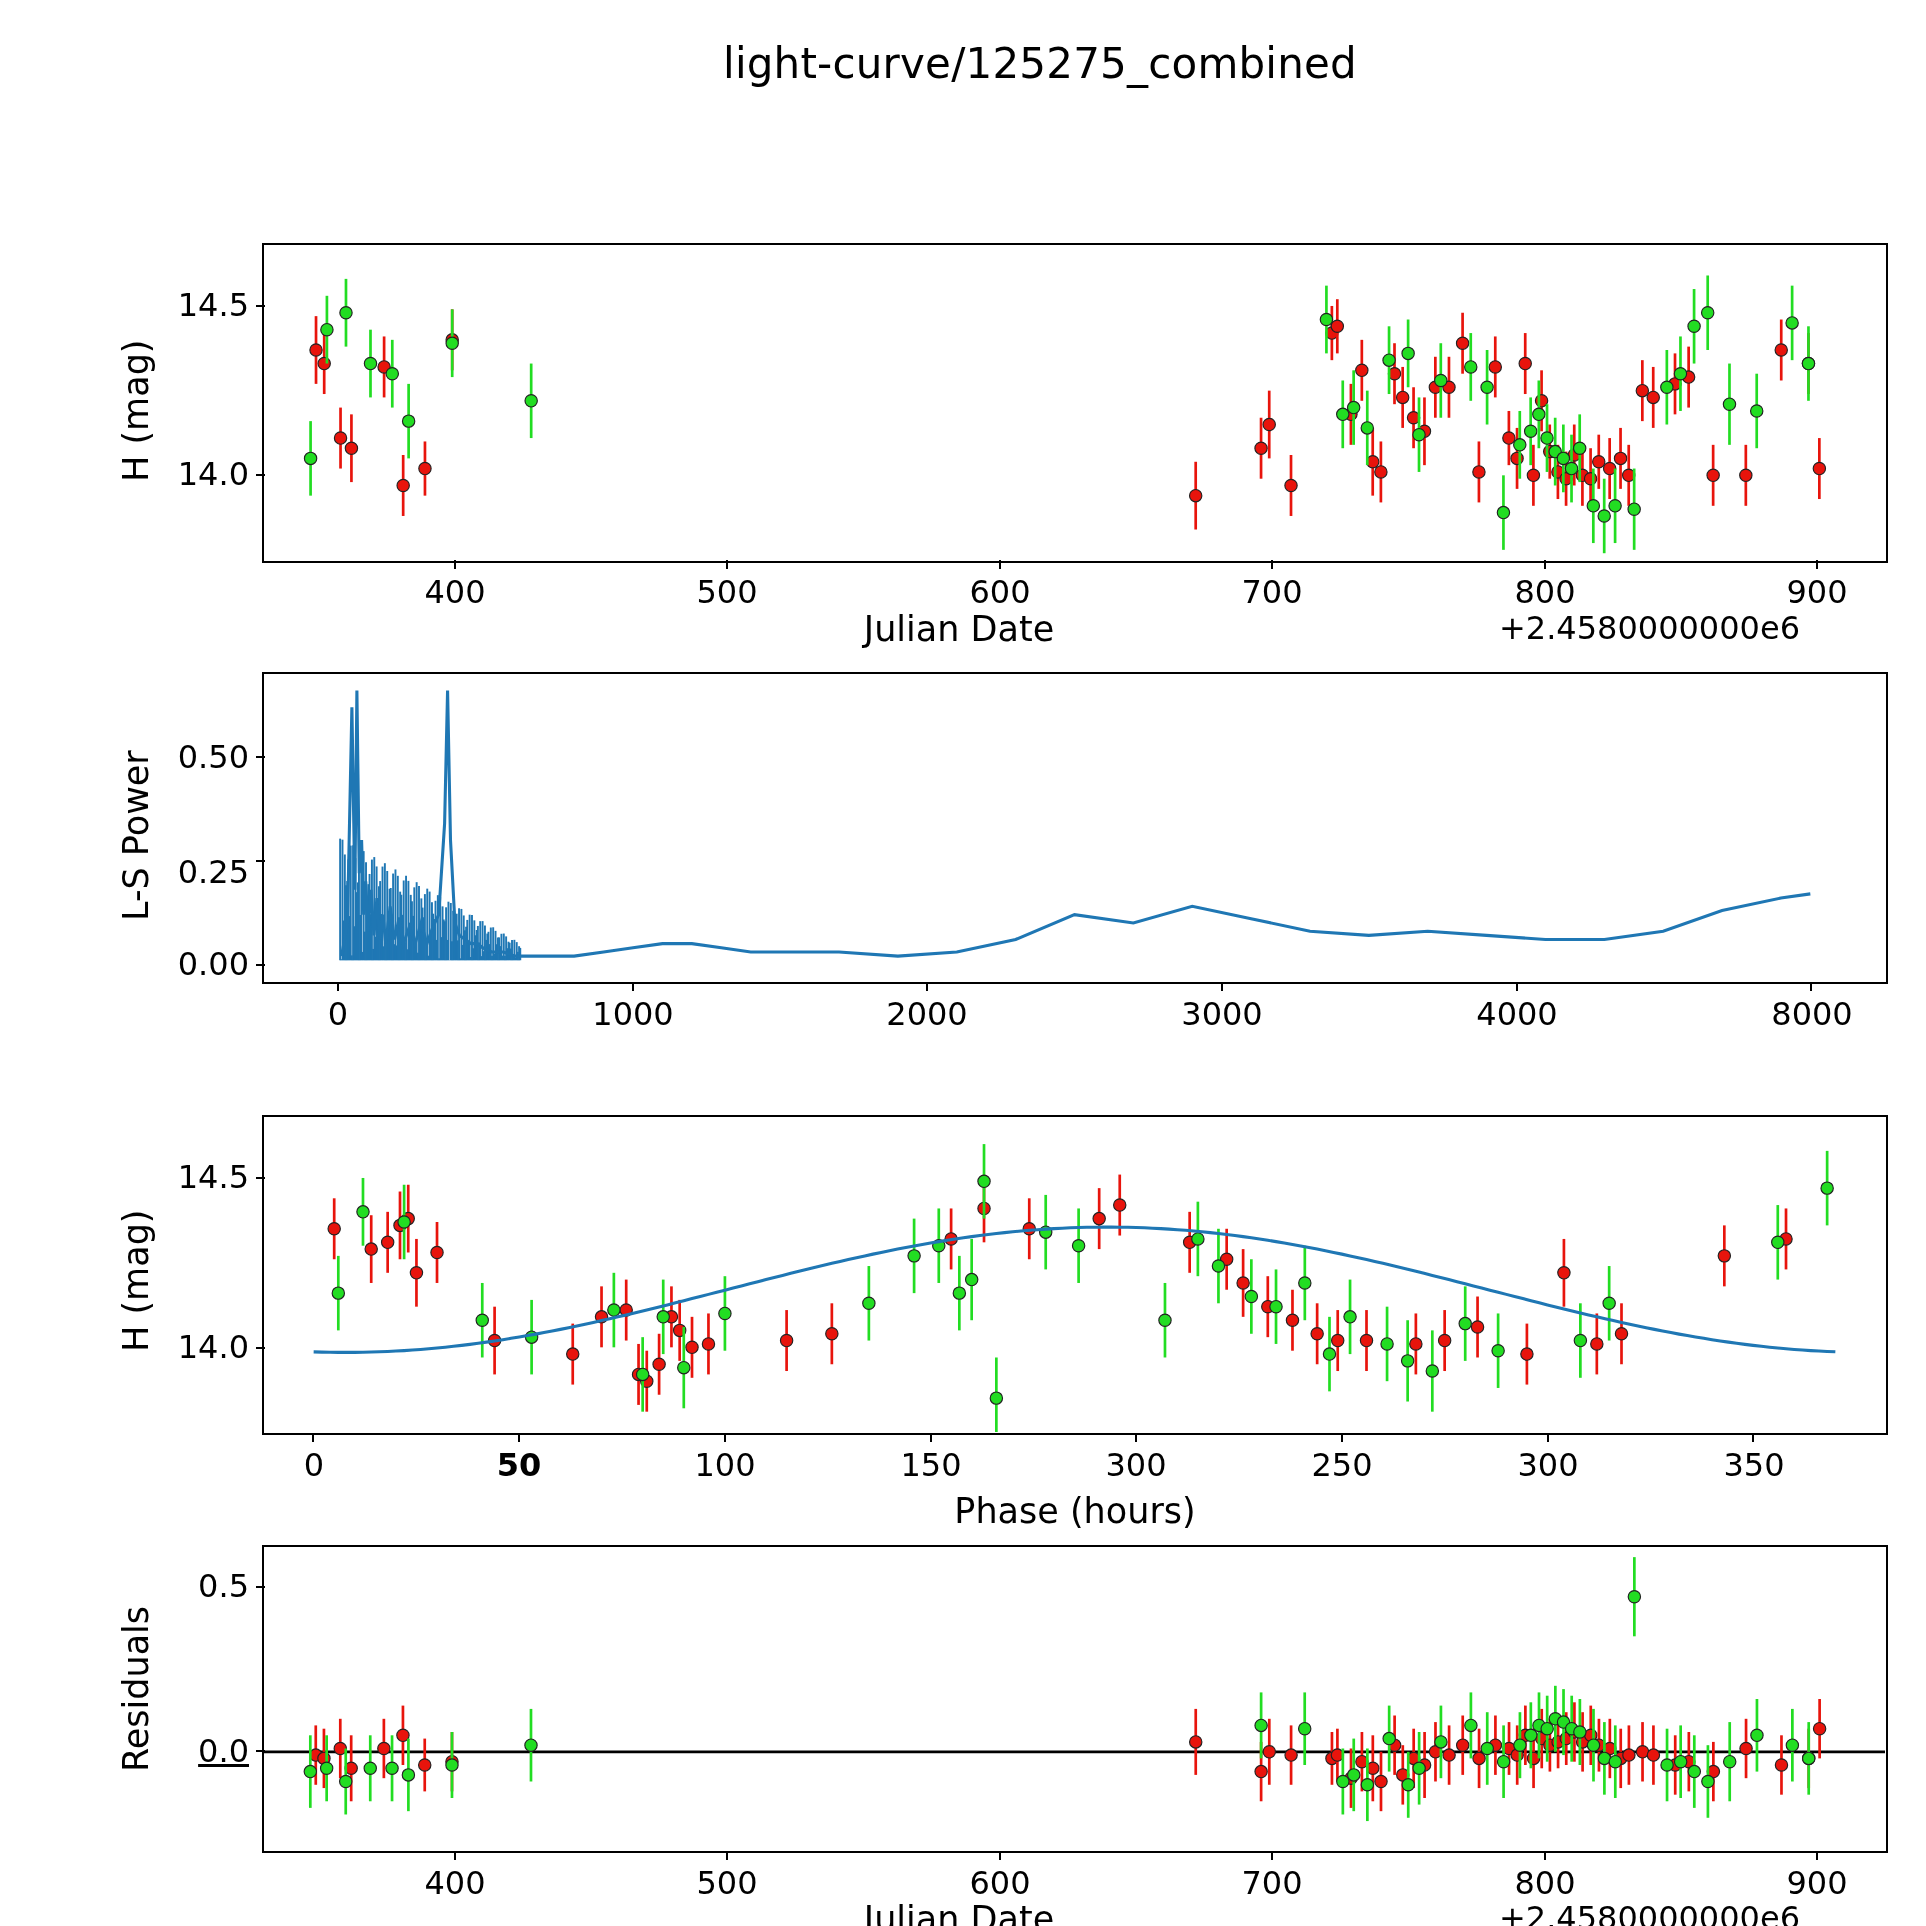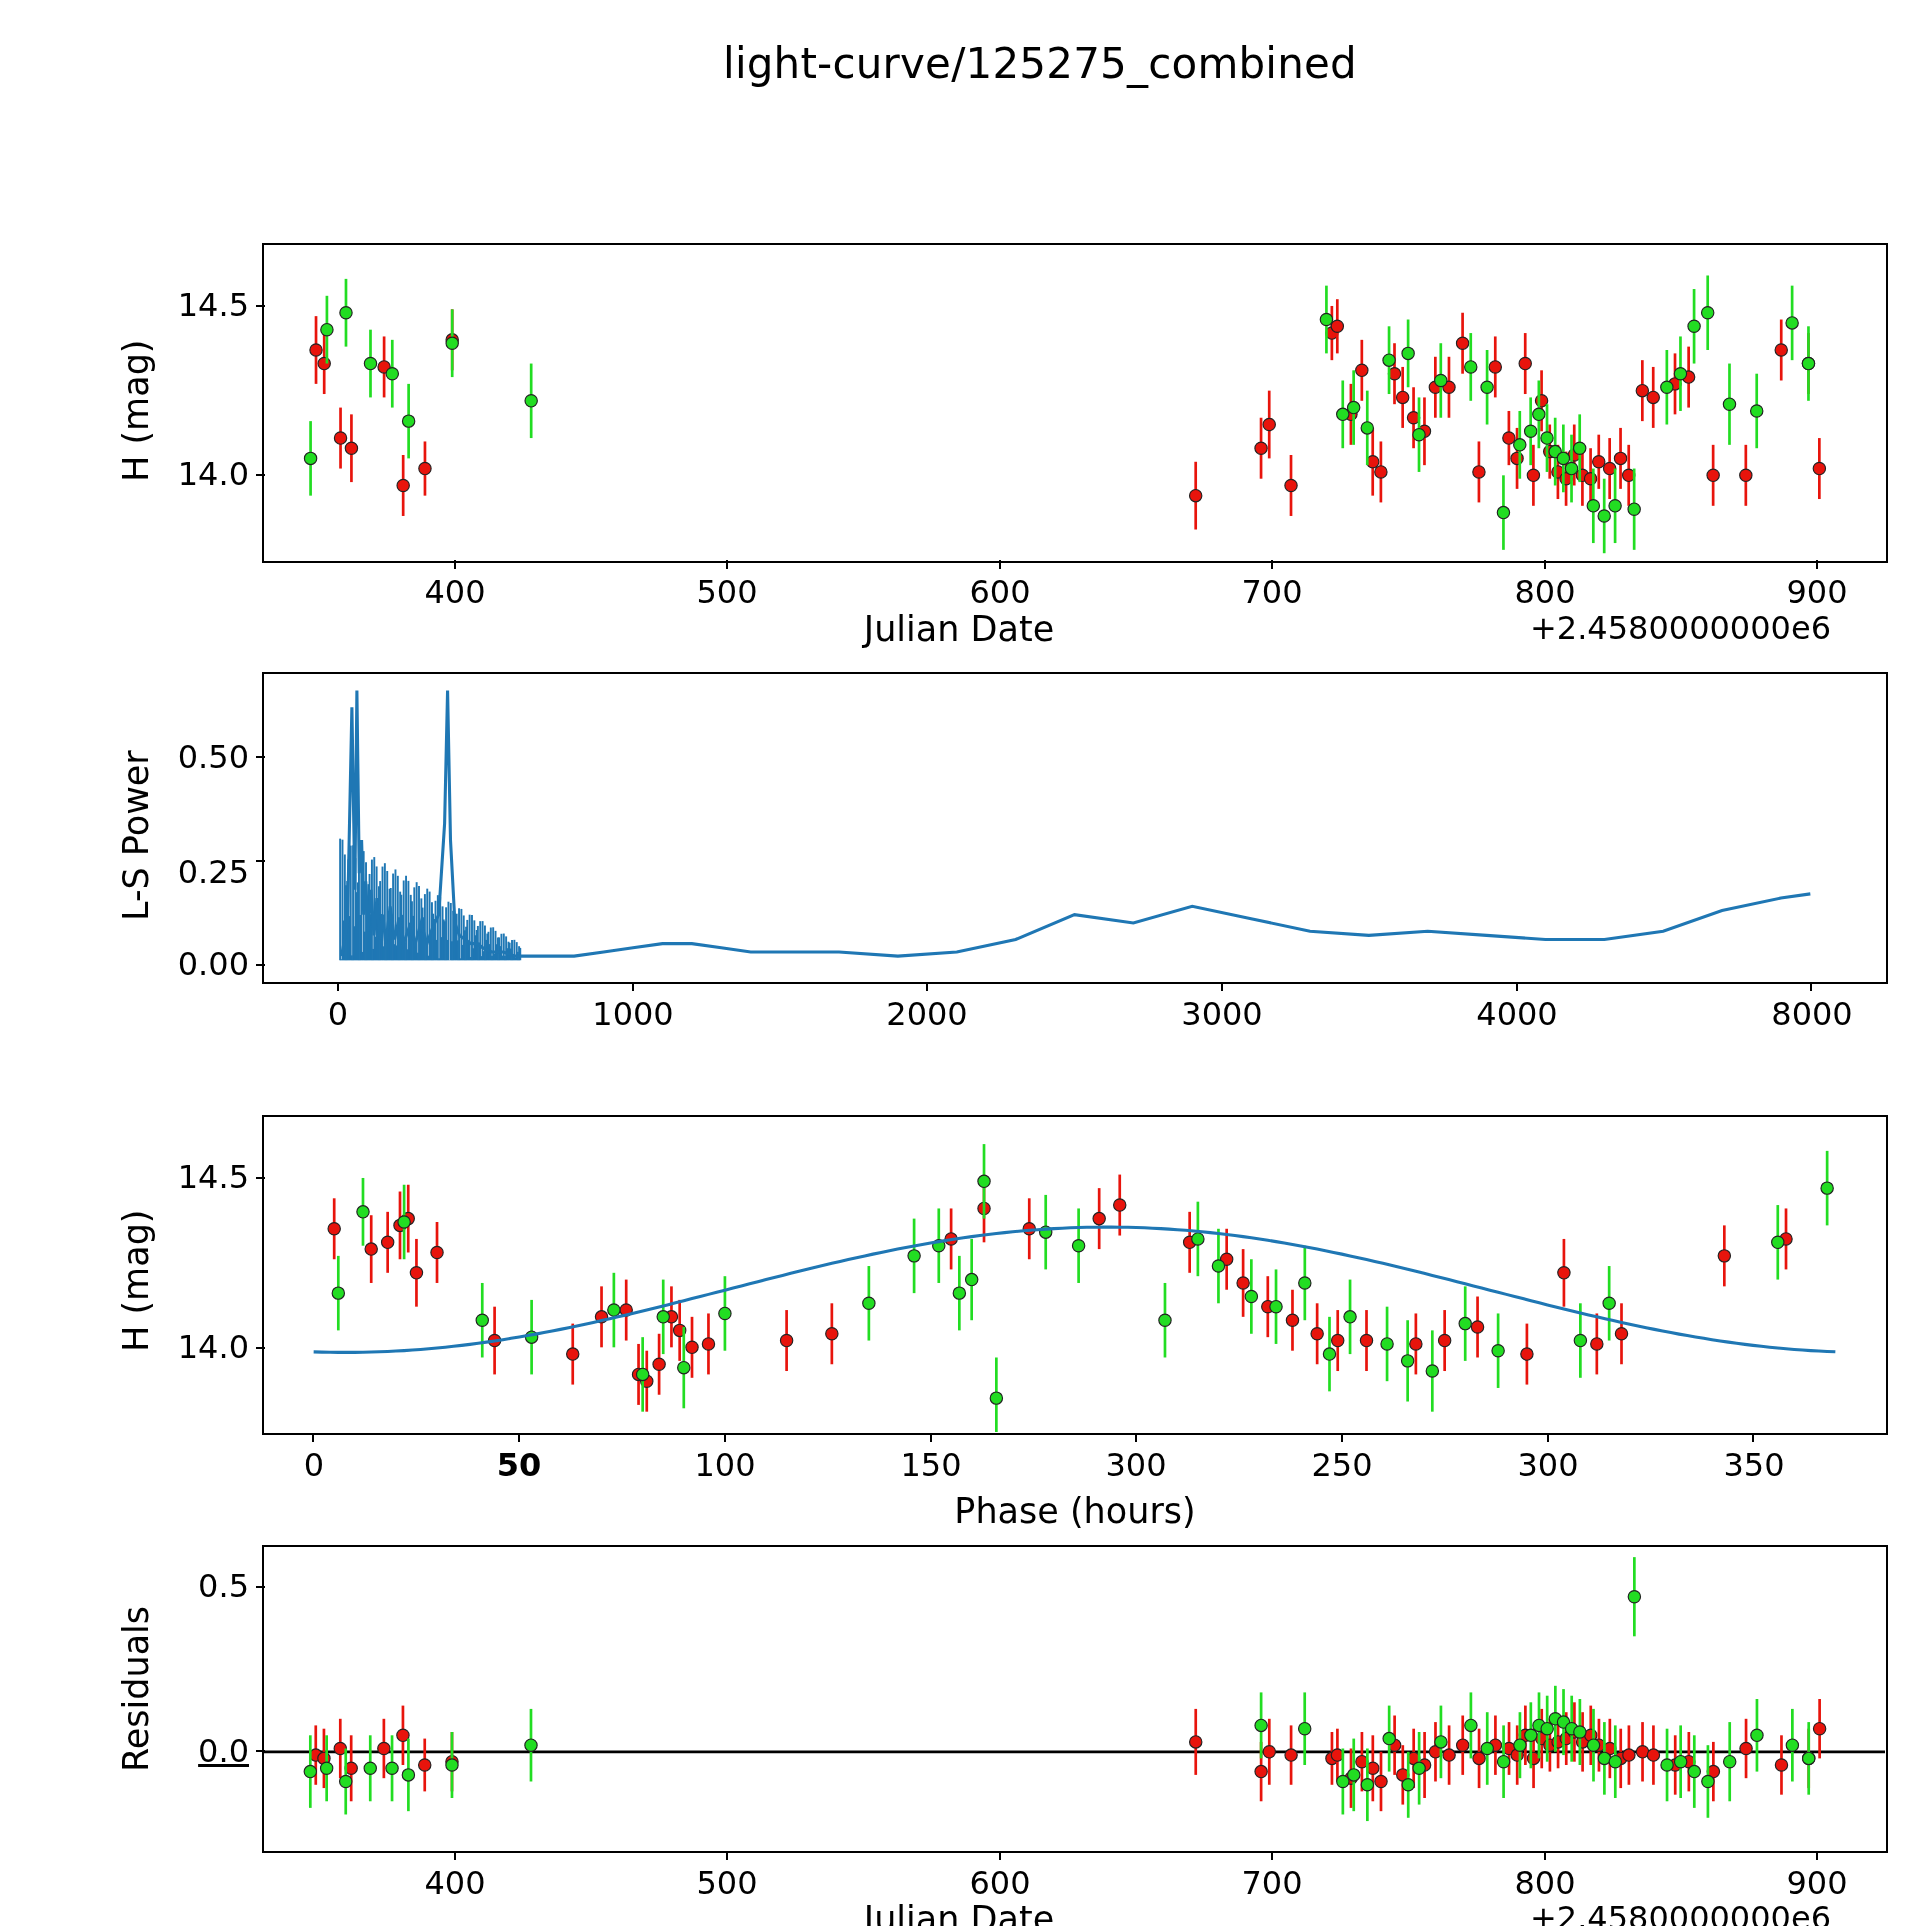--- a/index.html
+++ b/index.html
@@ -2,21 +2,21 @@
 <html style="font-size:6.2px"><head>
 <meta charset="utf-8">
 <style>
   html,body{margin:0;padding:0;background:#ffffff;}
   body{width:2080px;height:2080px;font-family:"DejaVu Sans",sans-serif;color:#000;}
   .page{position:relative;width:2080px;height:2080px;}
   .title{position:absolute;left:0;top:39px;width:2080px;text-align:center;font-size:42px;letter-spacing:0.2px;}
   .panel{position:absolute;box-sizing:border-box;border:2.3px solid #000;background:#fff;}
   .axlabel{position:absolute;font-size:35px;}
   .ticklabel{position:absolute;font-size:32px;}
-  .offsetlabel{position:absolute;font-size:32px;margin-left:31px;}
+  .offsetlabel{position:absolute;font-size:32px;}
   .ylabel{position:absolute;font-size:35px;transform-origin:0 0;transform:rotate(-90deg);white-space:nowrap;}
   .annot{position:absolute;font-size:35px;}
   svg{display:block;}
   .tickmark{position:absolute;background:#000;}
 </style>
 </head>
 <body>
 
 <div class="page">
 

